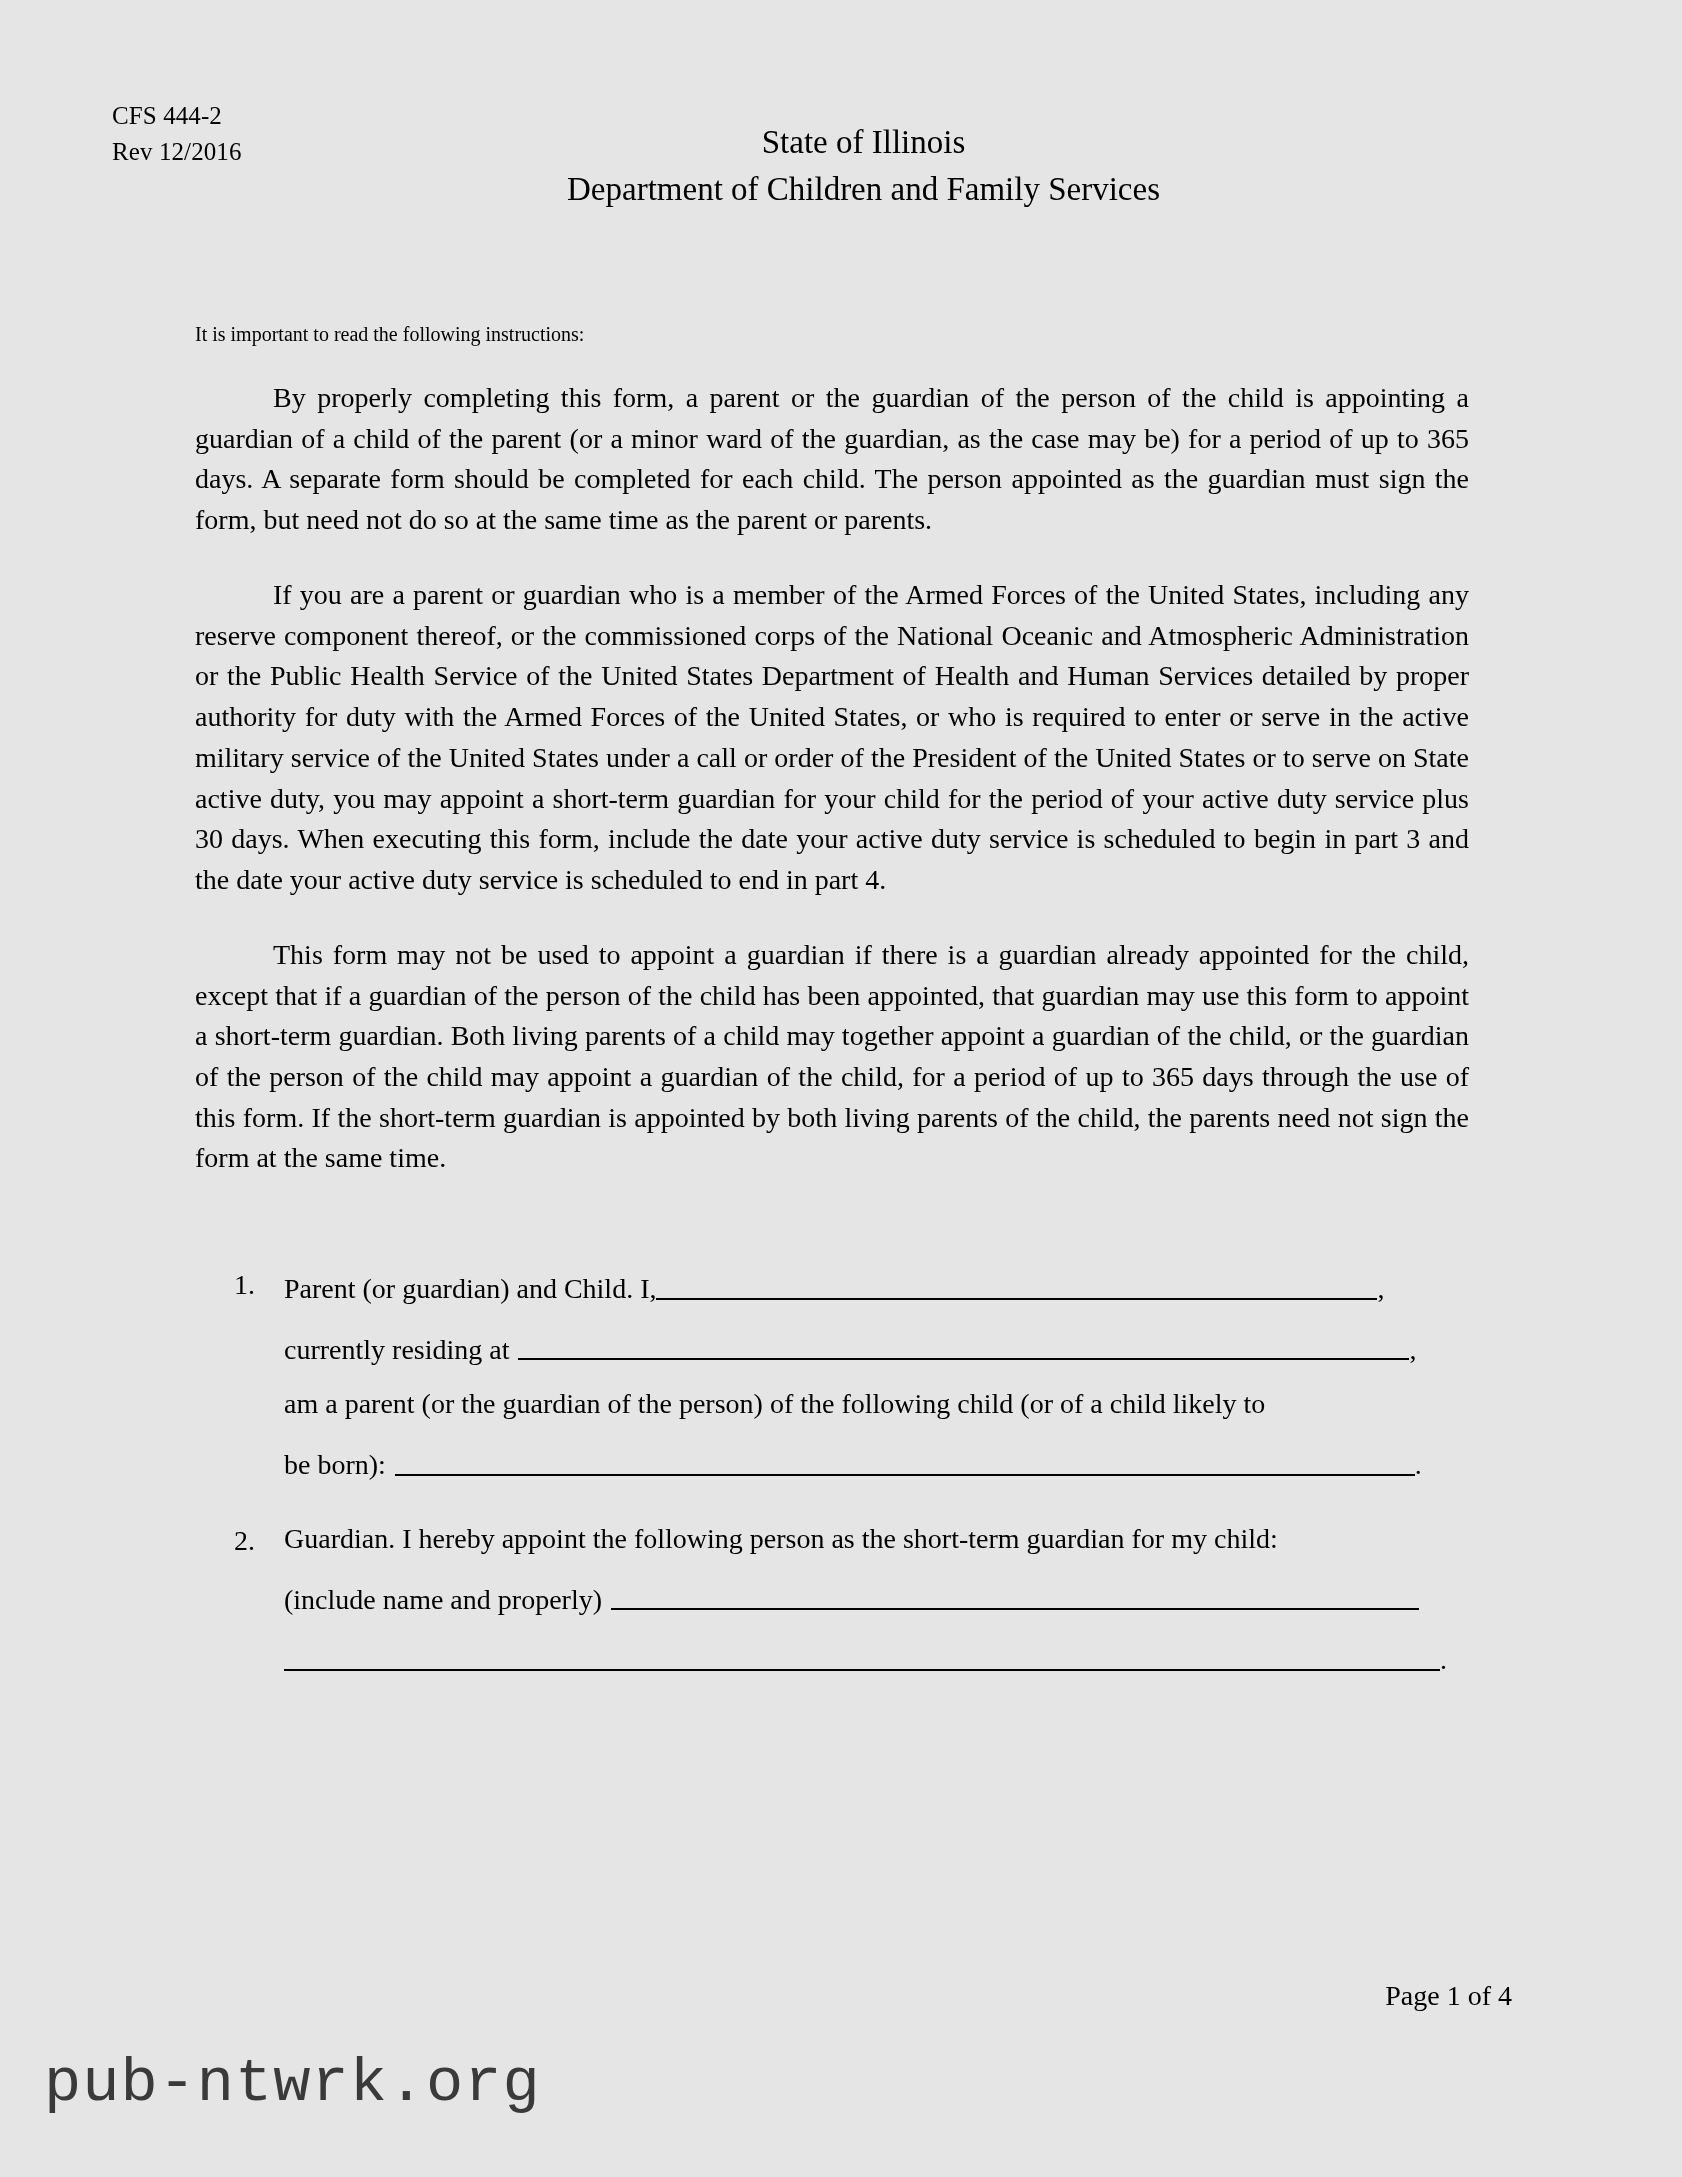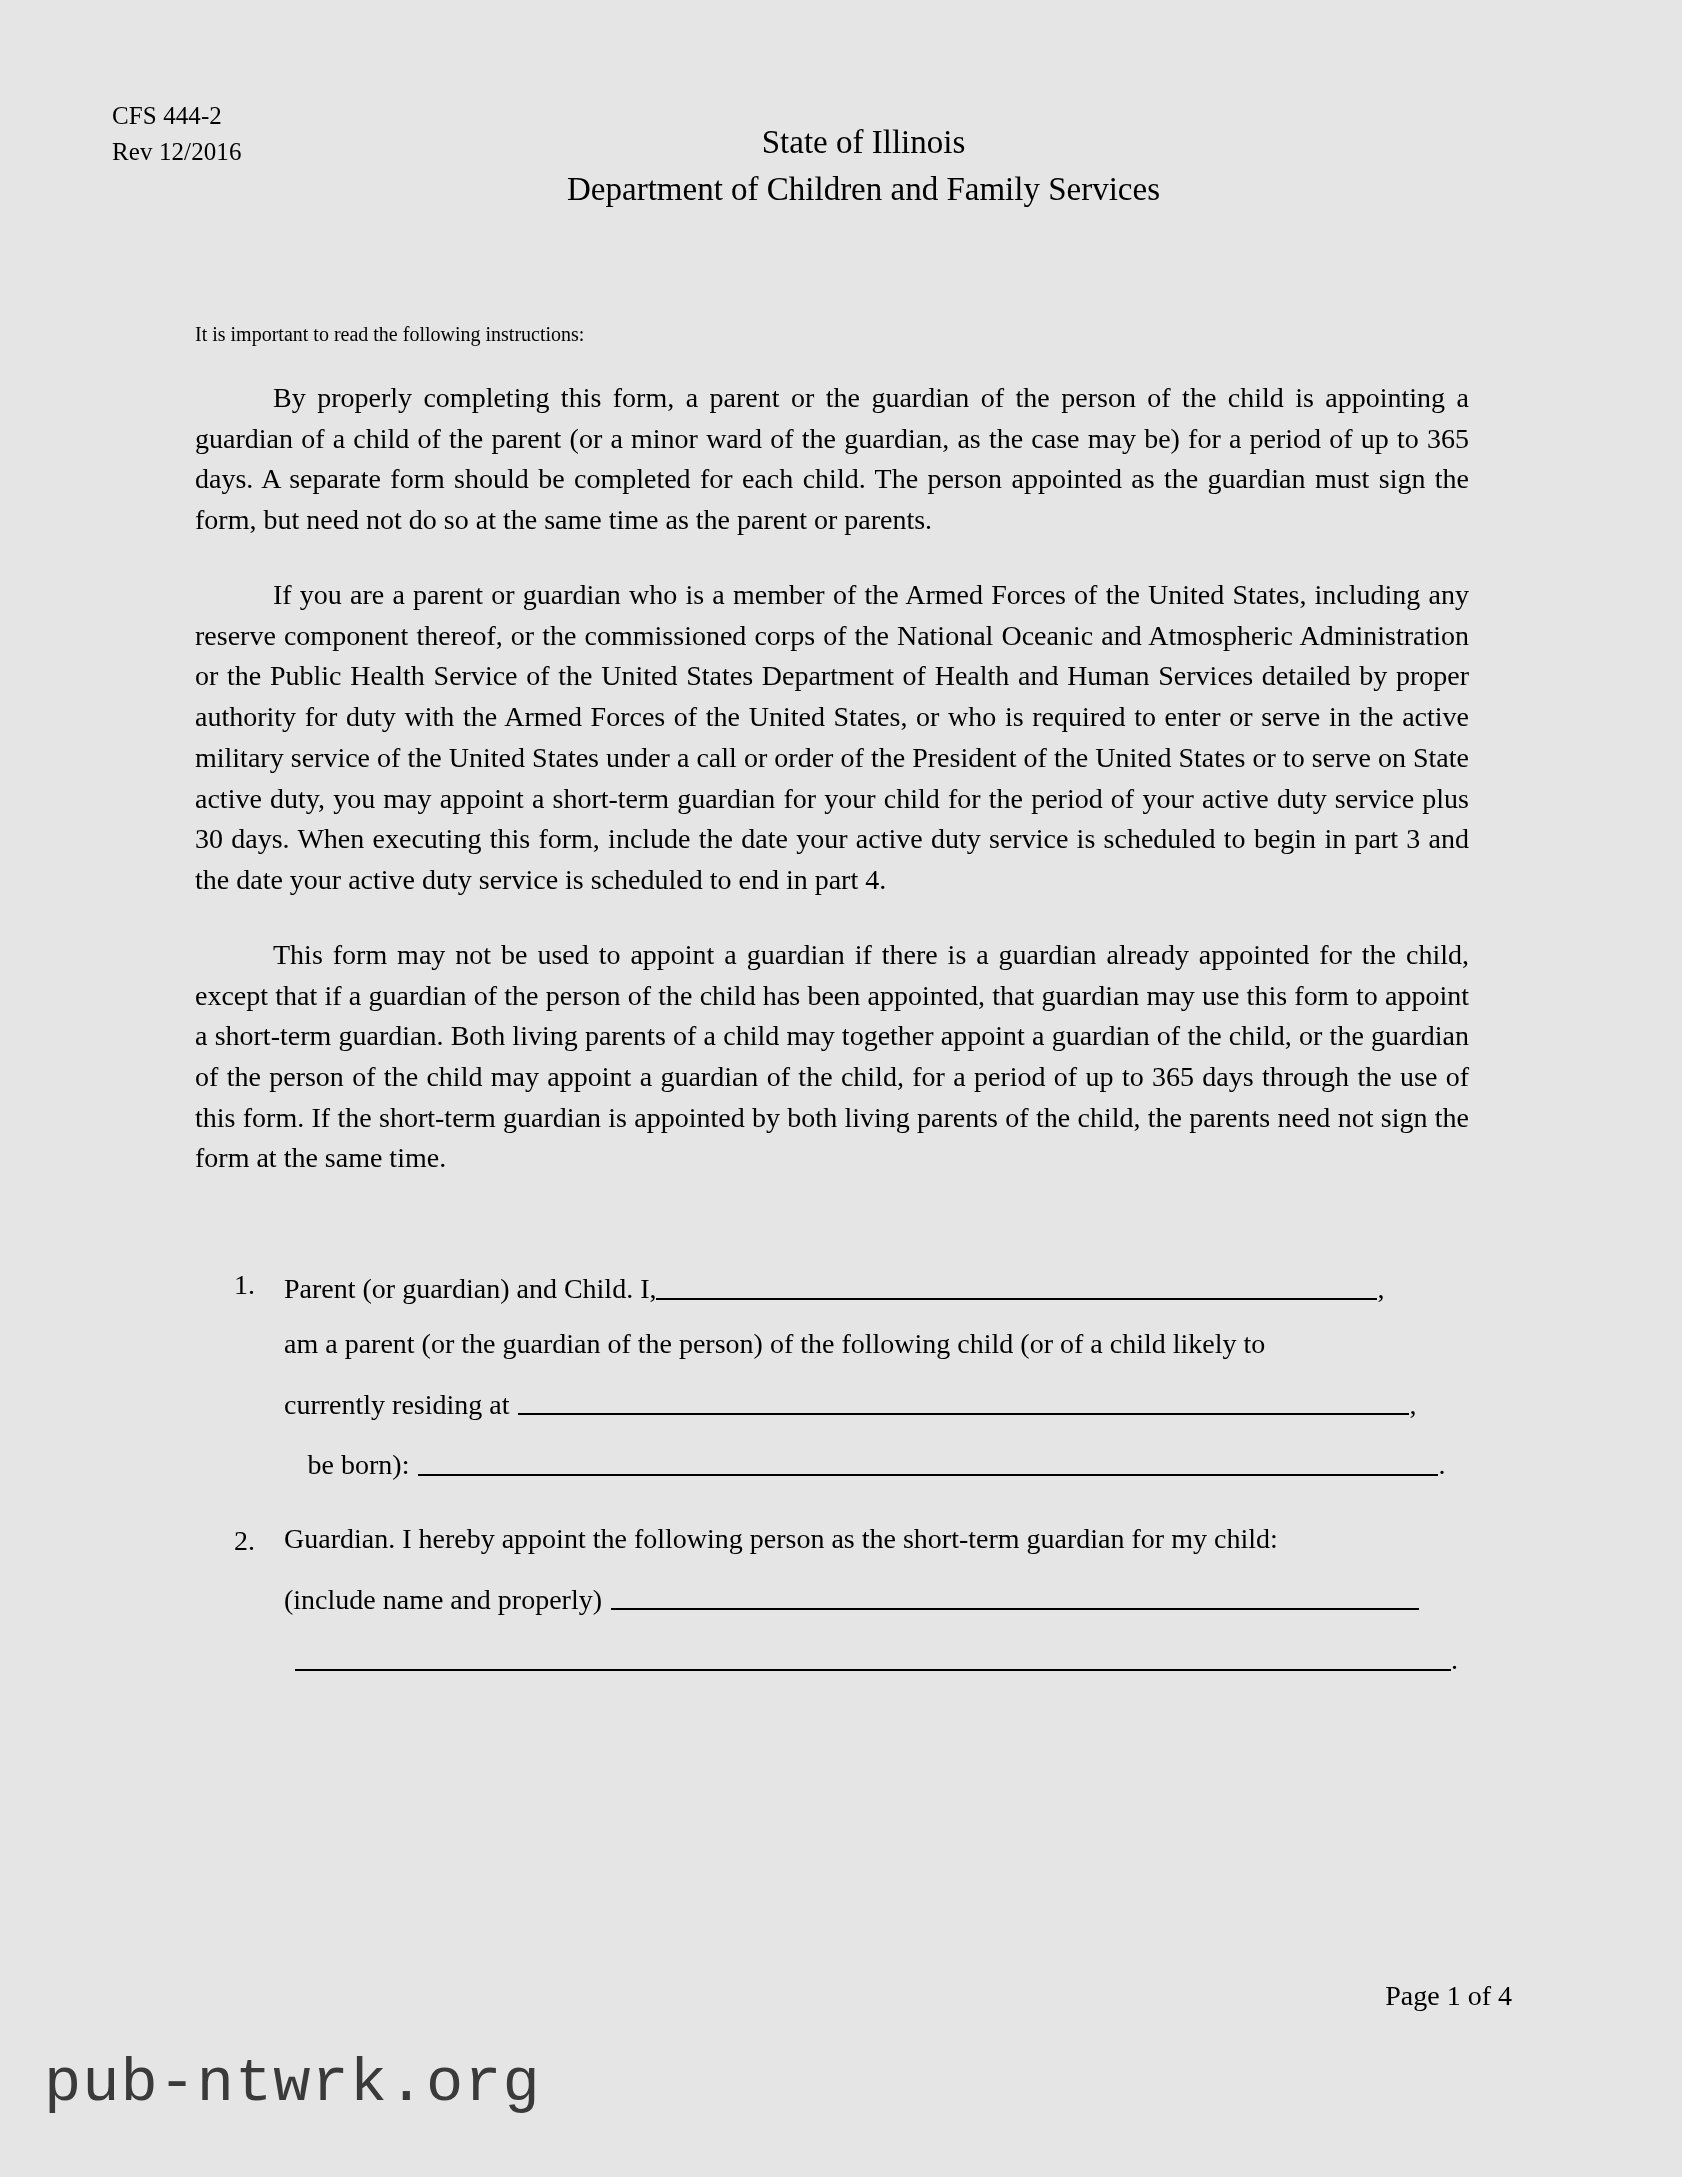--- a/index.html
+++ b/index.html
@@ -106,21 +106,21 @@
     position: absolute;
     left: 39px;
     top: 0;
   }
   .item .line-row {
     display: block;
     line-height: 1.0;
     margin-bottom: 27px;
     white-space: nowrap;
   }
-  .item .line-row:last-child { margin-bottom: 0; text-align: center; }
+  .item .line-row:last-child { margin-bottom: 0; }
 
   .blank {
     display: inline-block;
     border-bottom: 2.2px solid #000;
     vertical-align: baseline;
     height: 1.02em;
     margin-bottom: -2px;
   }
   .blank.w1 { width: 721px; }
   .blank.w2 { width: 891px; }
@@ -173,25 +173,25 @@
 
   <div class="items">
 
     <div class="item">
       <span class="num">1.</span>
 
       <span class="line-row">
         <span>Parent (or guardian) and Child.  I,</span><span class="blank w1"></span><span>,</span>
       </span>
 
+      <span class="line-row">
+        <span>currently residing at</span><span class="gap-sm"></span><span class="blank w2"></span><span>,</span>
+      </span>
+
       <span class="line-row">am a parent (or the guardian of the person) of the following child (or of a child likely to</span>
-
-      <span class="line-row">
-        <span>currently residing at</span><span class="gap-sm"></span><span class="blank w2"></span><span>,</span>
-      </span>
 
       <span class="line-row">
         <span>be born):</span><span class="gap-sm"></span><span class="blank w3"></span><span>.</span>
       </span>
     </div>
 
     <div class="item">
       <span class="num">2.</span>
 
       <span class="line-row">Guardian.  I hereby appoint the following person as the short-term guardian for my child:</span>

